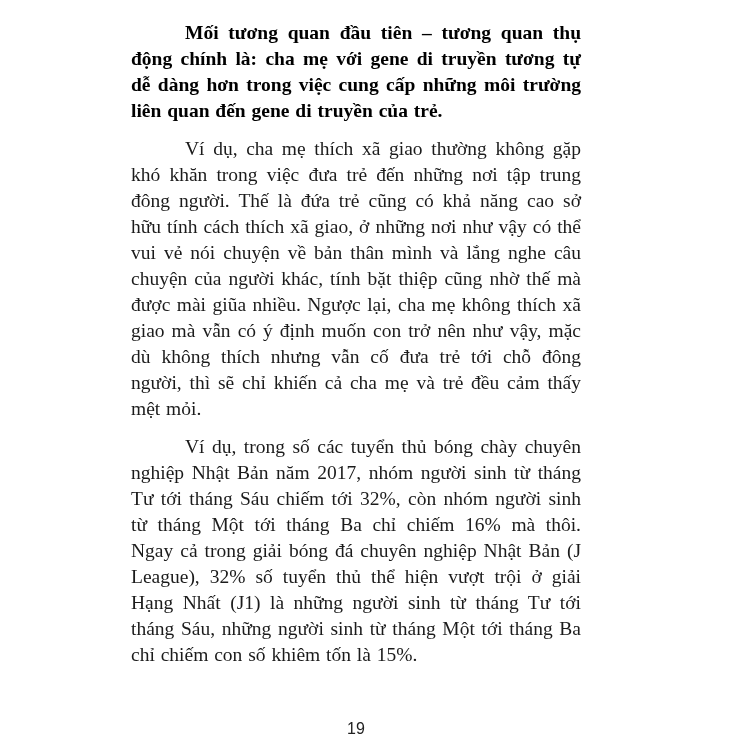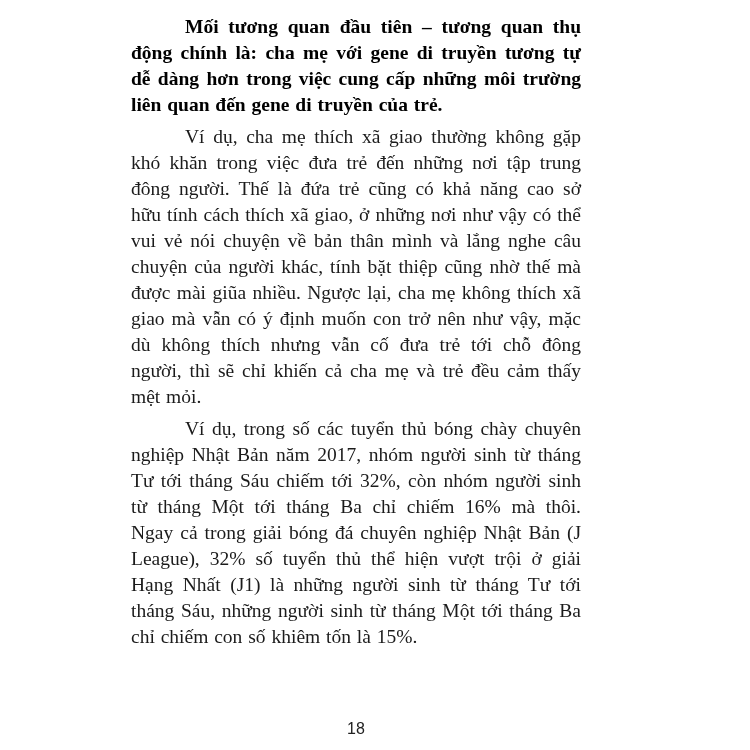--- a/index.html
+++ b/index.html
@@ -21,21 +21,21 @@
     overflow:hidden;
     font-family:"Liberation Serif","DejaVu Serif",serif;
   }
   .content{
     position:absolute;
     left:131px;
     top:8px;
     width:450px;
   }
   .content p{
-    margin:6px 0 5px 0;
+    margin:12px 0 5px 0;
     font-size:19.5px;
     line-height:26px;
     text-align:justify;
     text-indent:54px;
     color:var(--text);
     word-spacing:1px;
   }
   .content p.para-bold{
     font-weight:700;
     color:var(--text-bold);
@@ -53,14 +53,14 @@
 </style>
 </head>
 <body>
 
 <div class="page">
   <div class="content">
     <p class="para-bold">Mối tương quan đầu tiên – tương quan thụ động chính là: cha mẹ với gene di truyền tương tự dễ dàng hơn trong việc cung cấp những môi trường liên quan đến gene di truyền của trẻ.</p>
     <p class="para">Ví dụ, cha mẹ thích xã giao thường không gặp khó khăn trong việc đưa trẻ đến những nơi tập trung đông người. Thế là đứa trẻ cũng có khả năng cao sở hữu tính cách thích xã giao, ở những nơi như vậy có thể vui vẻ nói chuyện về bản thân mình và lắng nghe câu chuyện của người khác, tính bặt thiệp cũng nhờ thế mà được mài giũa nhiều. Ngược lại, cha mẹ không thích xã giao mà vẫn có ý định muốn con trở nên như vậy, mặc dù không thích nhưng vẫn cố đưa trẻ tới chỗ đông người, thì sẽ chỉ khiến cả cha mẹ và trẻ đều cảm thấy mệt mỏi.</p>
     <p class="para">Ví dụ, trong số các tuyển thủ bóng chày chuyên nghiệp Nhật Bản năm 2017, nhóm người sinh từ tháng Tư tới tháng Sáu chiếm tới 32%, còn nhóm người sinh từ tháng Một tới tháng Ba chỉ chiếm 16% mà thôi. Ngay cả trong giải bóng đá chuyên nghiệp Nhật Bản (J League), 32% số tuyển thủ thể hiện vượt trội ở giải Hạng Nhất (J1) là những người sinh từ tháng Tư tới tháng Sáu, những người sinh từ tháng Một tới tháng Ba chỉ chiếm con số khiêm tốn là 15%.</p>
   </div>
-  <div class="page-number">18</div>
+  <div class="page-number">19</div>
 </div>
 
 </body></html>

